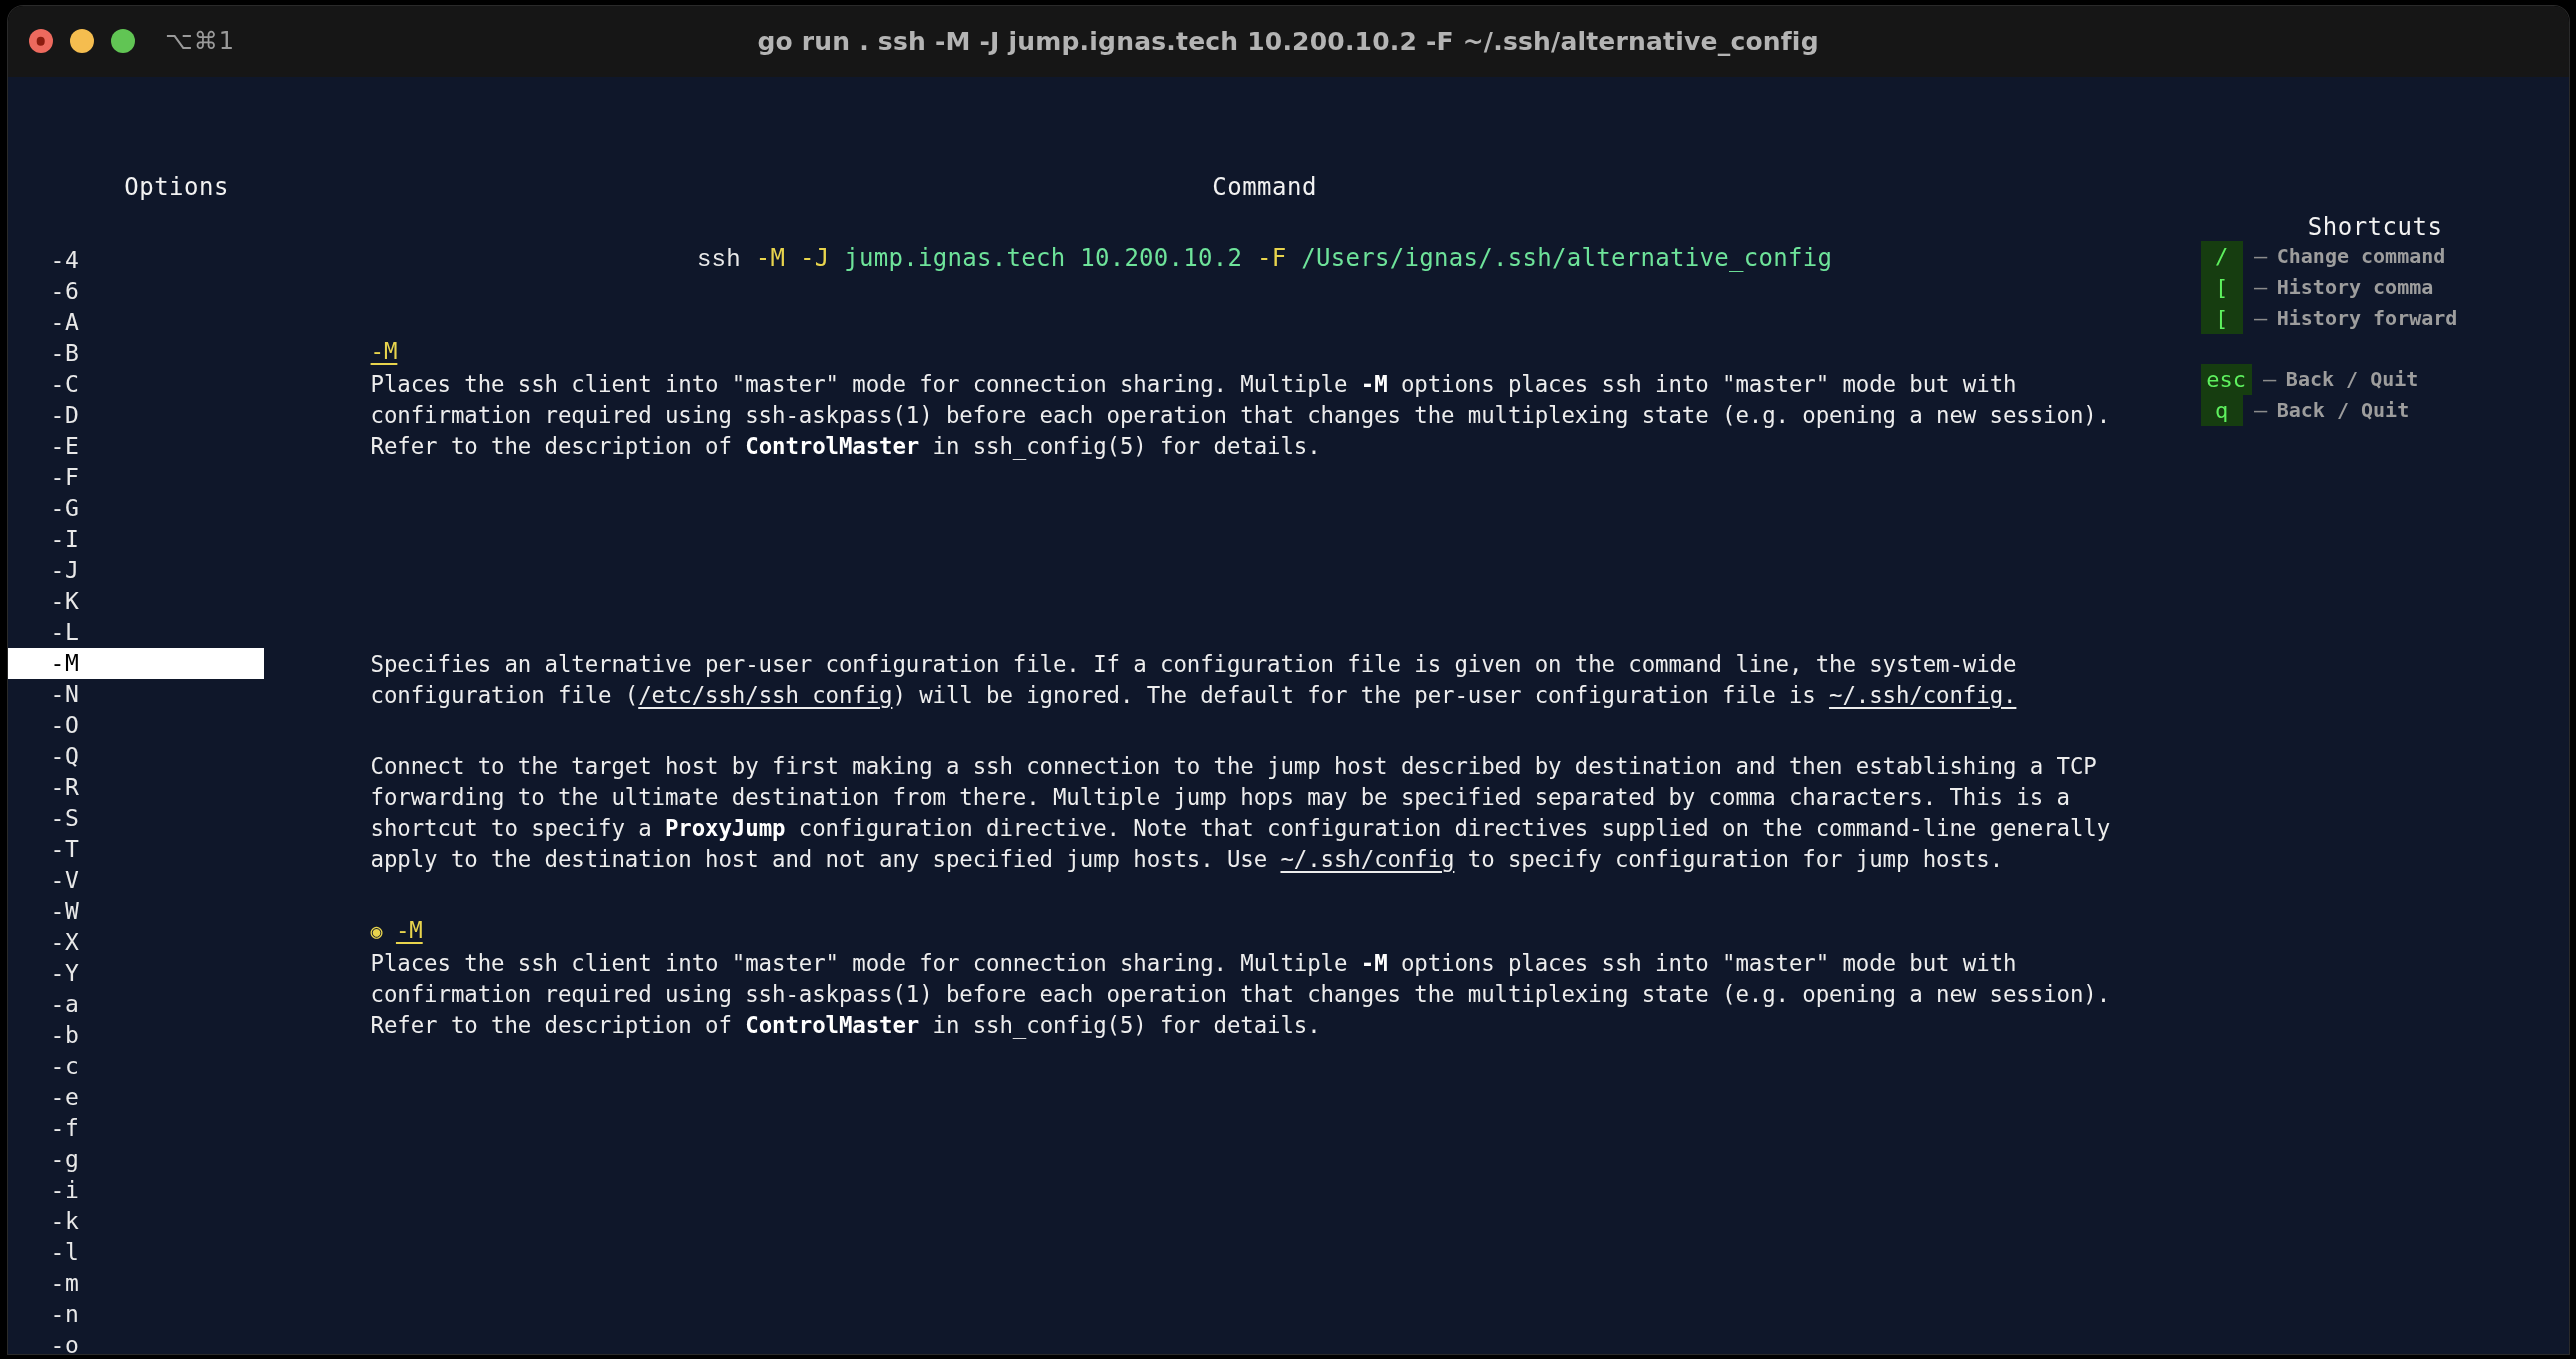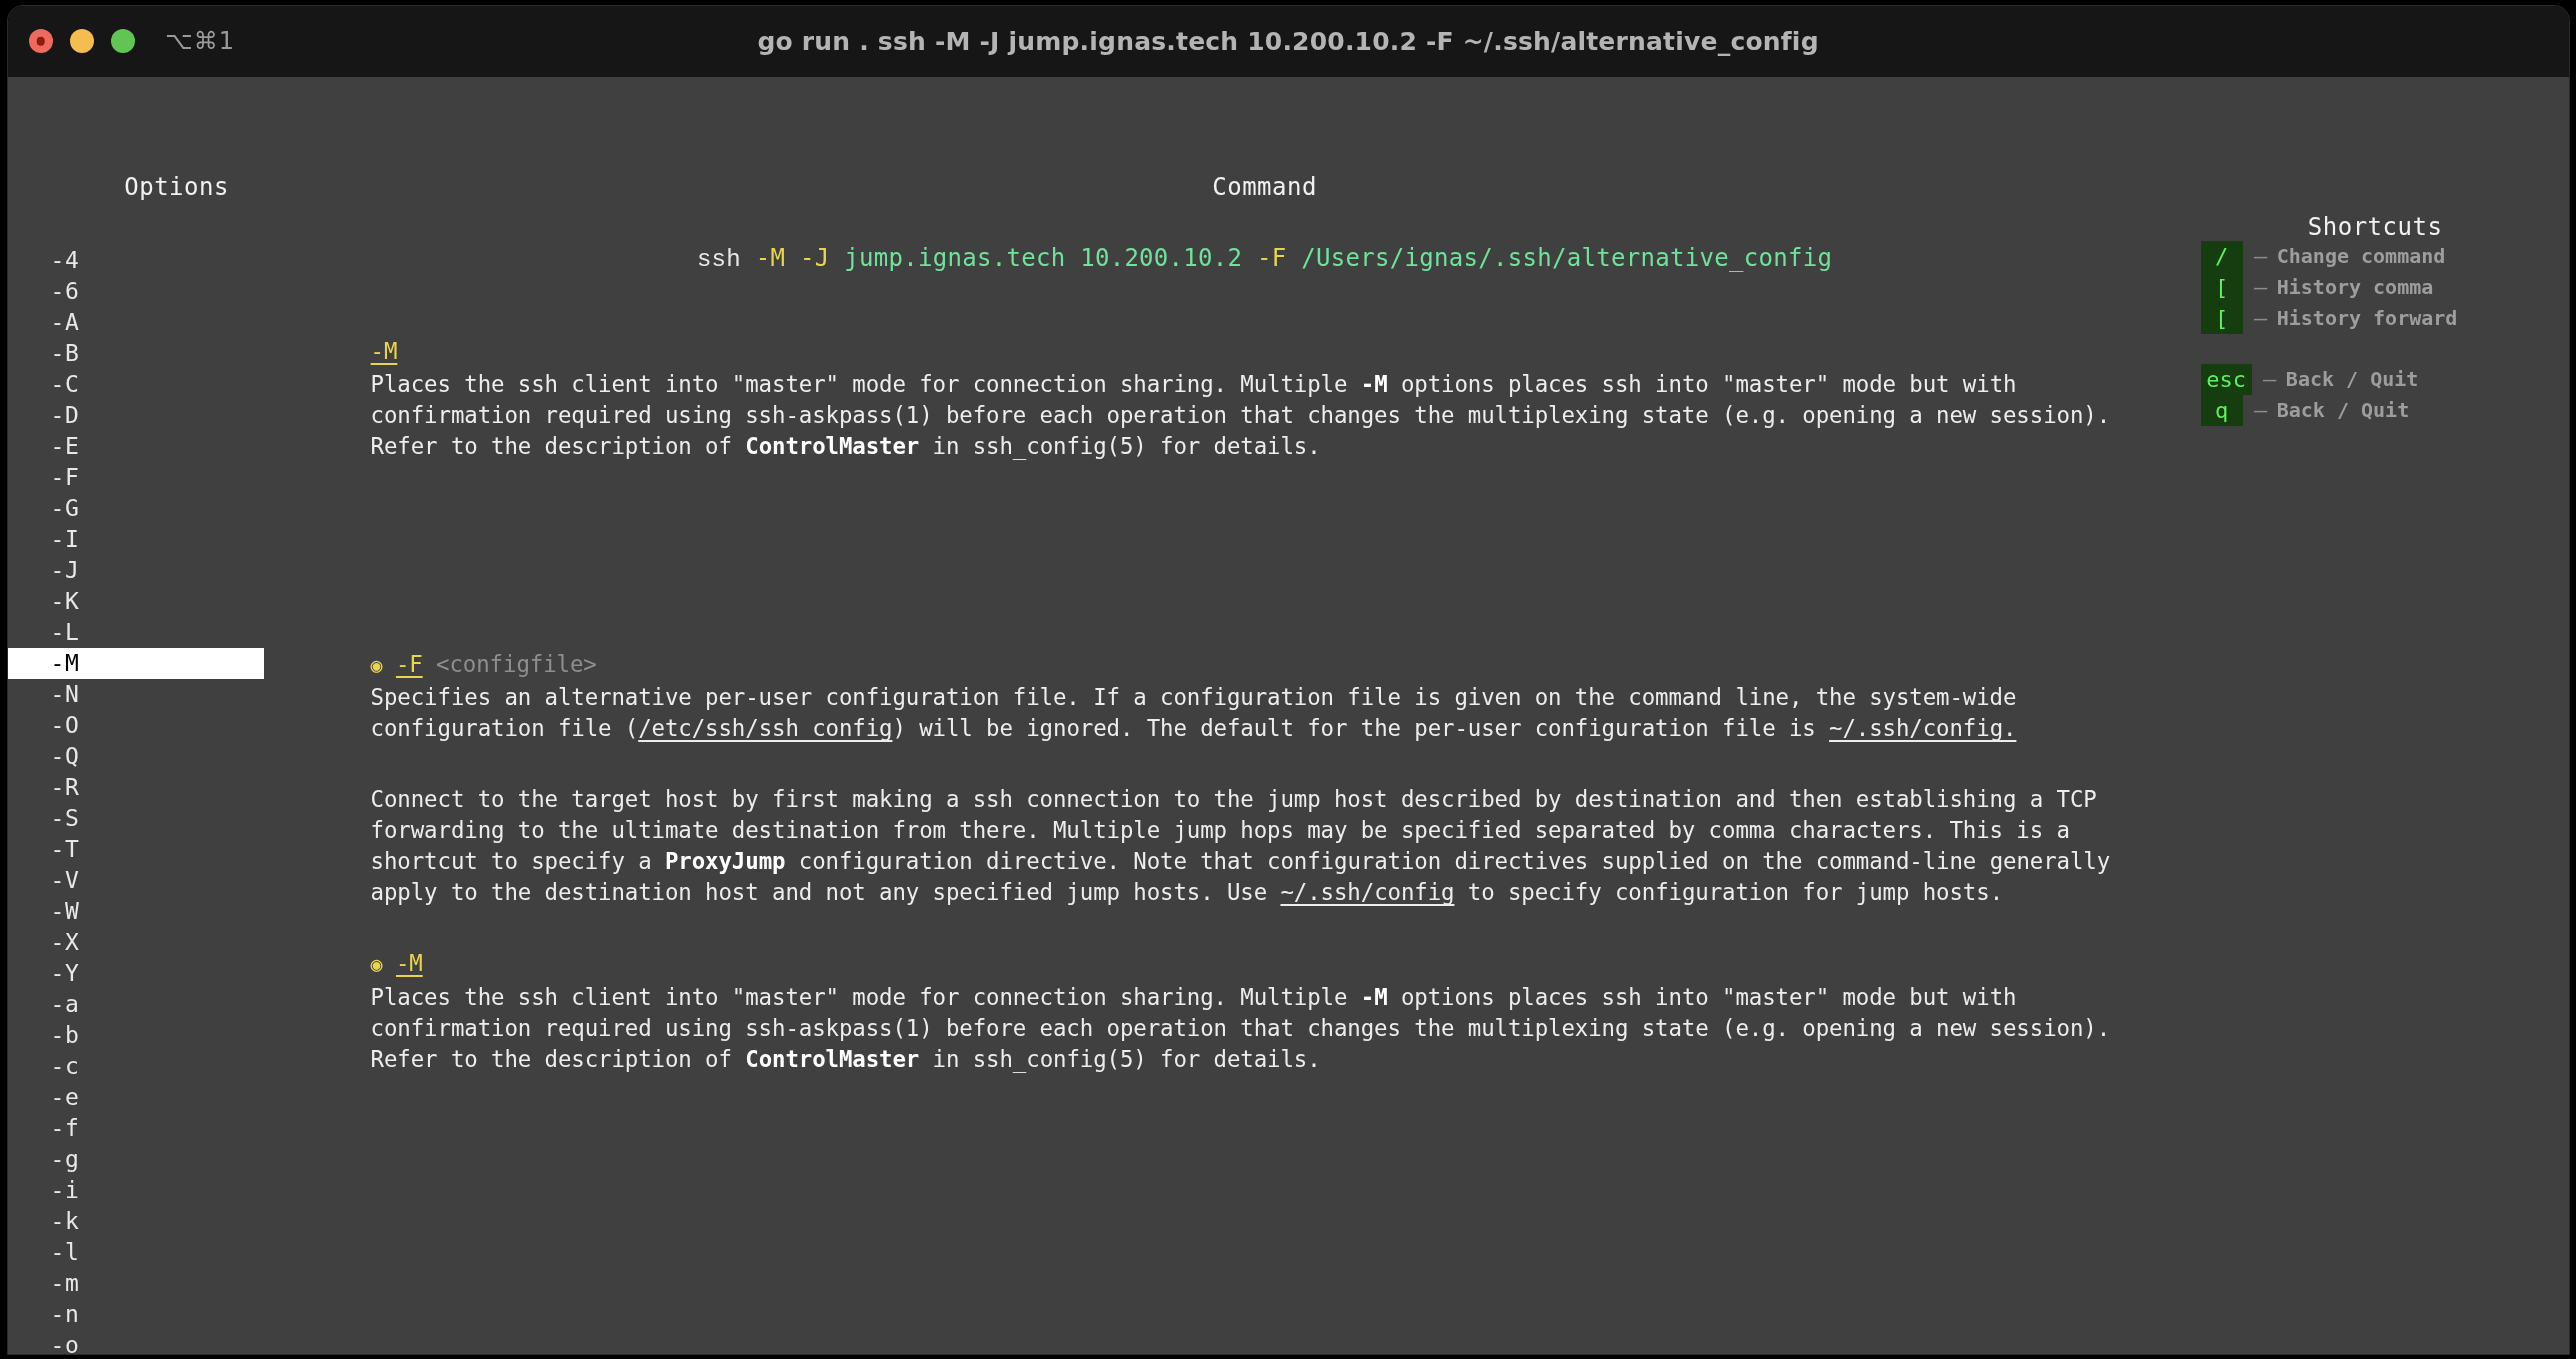--- a/index.html
+++ b/index.html
@@ -75,21 +75,21 @@
     font-weight: bold;
     letter-spacing: 0.2px;
     pointer-events: none;
   }
 
   
   .term {
     position: relative;
     width: 2561px;
     height: 1278px;
-    background: #404040;
+    background: #0f172a;
     color: #e6e6e6;
     font-size: 23px;
     line-height: 30.5px;
   }
 
   
   .col-head {
     position: absolute;
     color: #f2f2f2;
     font-size: 24px;
@@ -275,21 +275,20 @@
     <div class="doc">
 
       <div class="block">
         <div class="block-head"><span class="flag">-M</span></div>
         <div class="body-text"><span>Places the ssh client into "master" mode for connection sharing. Multiple </span><span class="bold">-M</span><span> options places ssh into "master" mode but with</span> <span>confirmation required using ssh-askpass(1) before each operation that changes the multiplexing state (e.g. opening a new session).</span> <span>Refer to the description of </span><span class="bold">ControlMaster</span><span> in ssh_config(5) for details.</span></div>
       </div>
 
       <div class="spacer-a"></div>
 
       <div class="block">
-        <div class="block-head"><span class="bullet">◉</span> <span class="flag">-F</span> <span class="arg">&lt;configfile&gt;</span></div>
         <div class="body-text"><span>Specifies an alternative per-user configuration file. If a configuration file is given on the command line, the system-wide</span> <span>configuration file (</span><span class="ul">/etc/ssh/ssh_config</span><span>) will be ignored. The default for the per-user configuration file is </span><span class="ul">~/.ssh/config.</span></div>
       </div>
 
       <div class="spacer-b"></div>
 
       <div class="block">
         <div class="body-text"><span>Connect to the target host by first making a ssh connection to the jump host described by destination and then establishing a TCP</span> <span>forwarding to the ultimate destination from there. Multiple jump hops may be specified separated by comma characters. This is a</span> <span>shortcut to specify a </span><span class="bold">ProxyJump</span><span> configuration directive. Note that configuration directives supplied on the command-line generally</span> <span>apply to the destination host and not any specified jump hosts. Use </span><span class="ul">~/.ssh/config</span><span> to specify configuration for jump hosts.</span></div>
       </div>
 
       <div class="spacer-c"></div>

